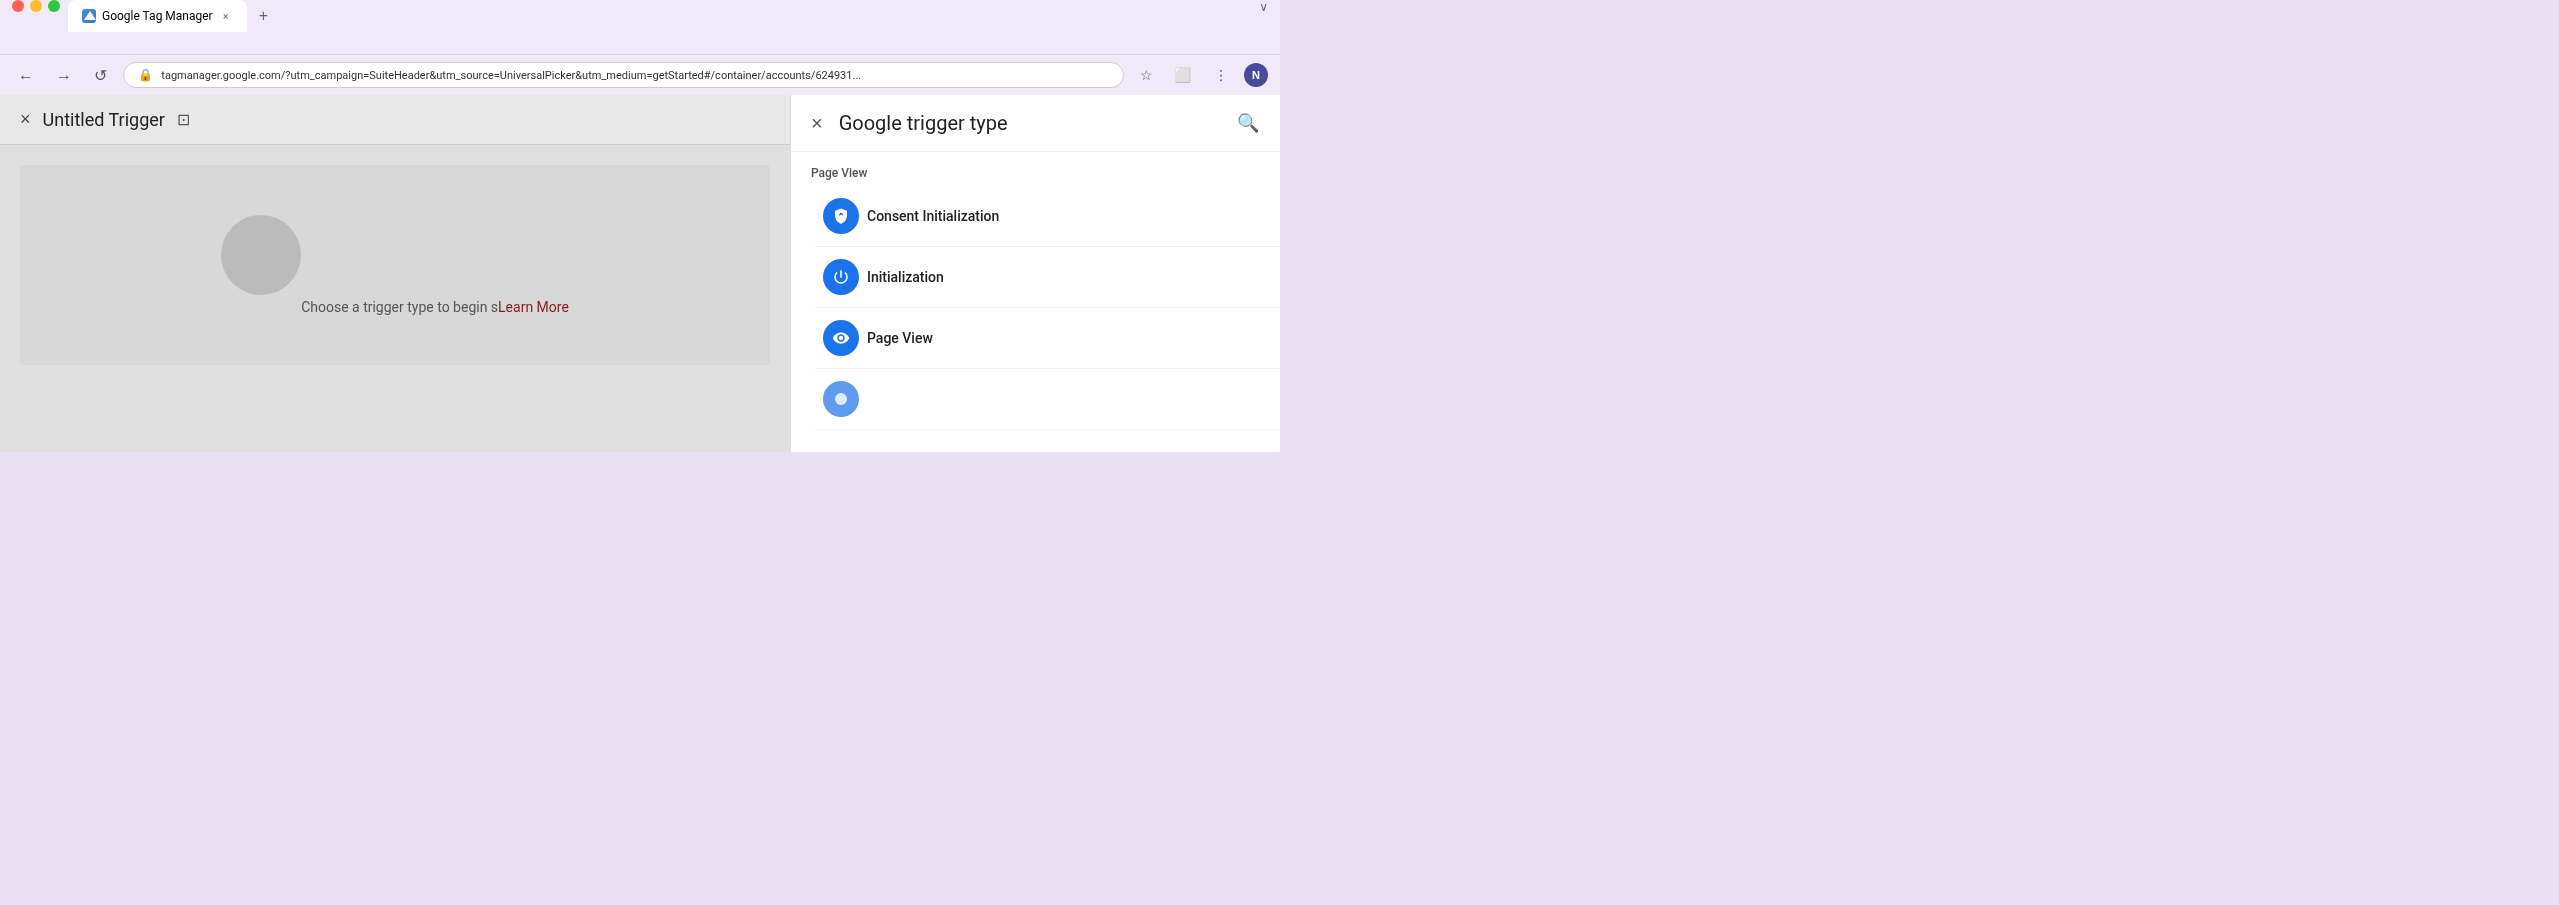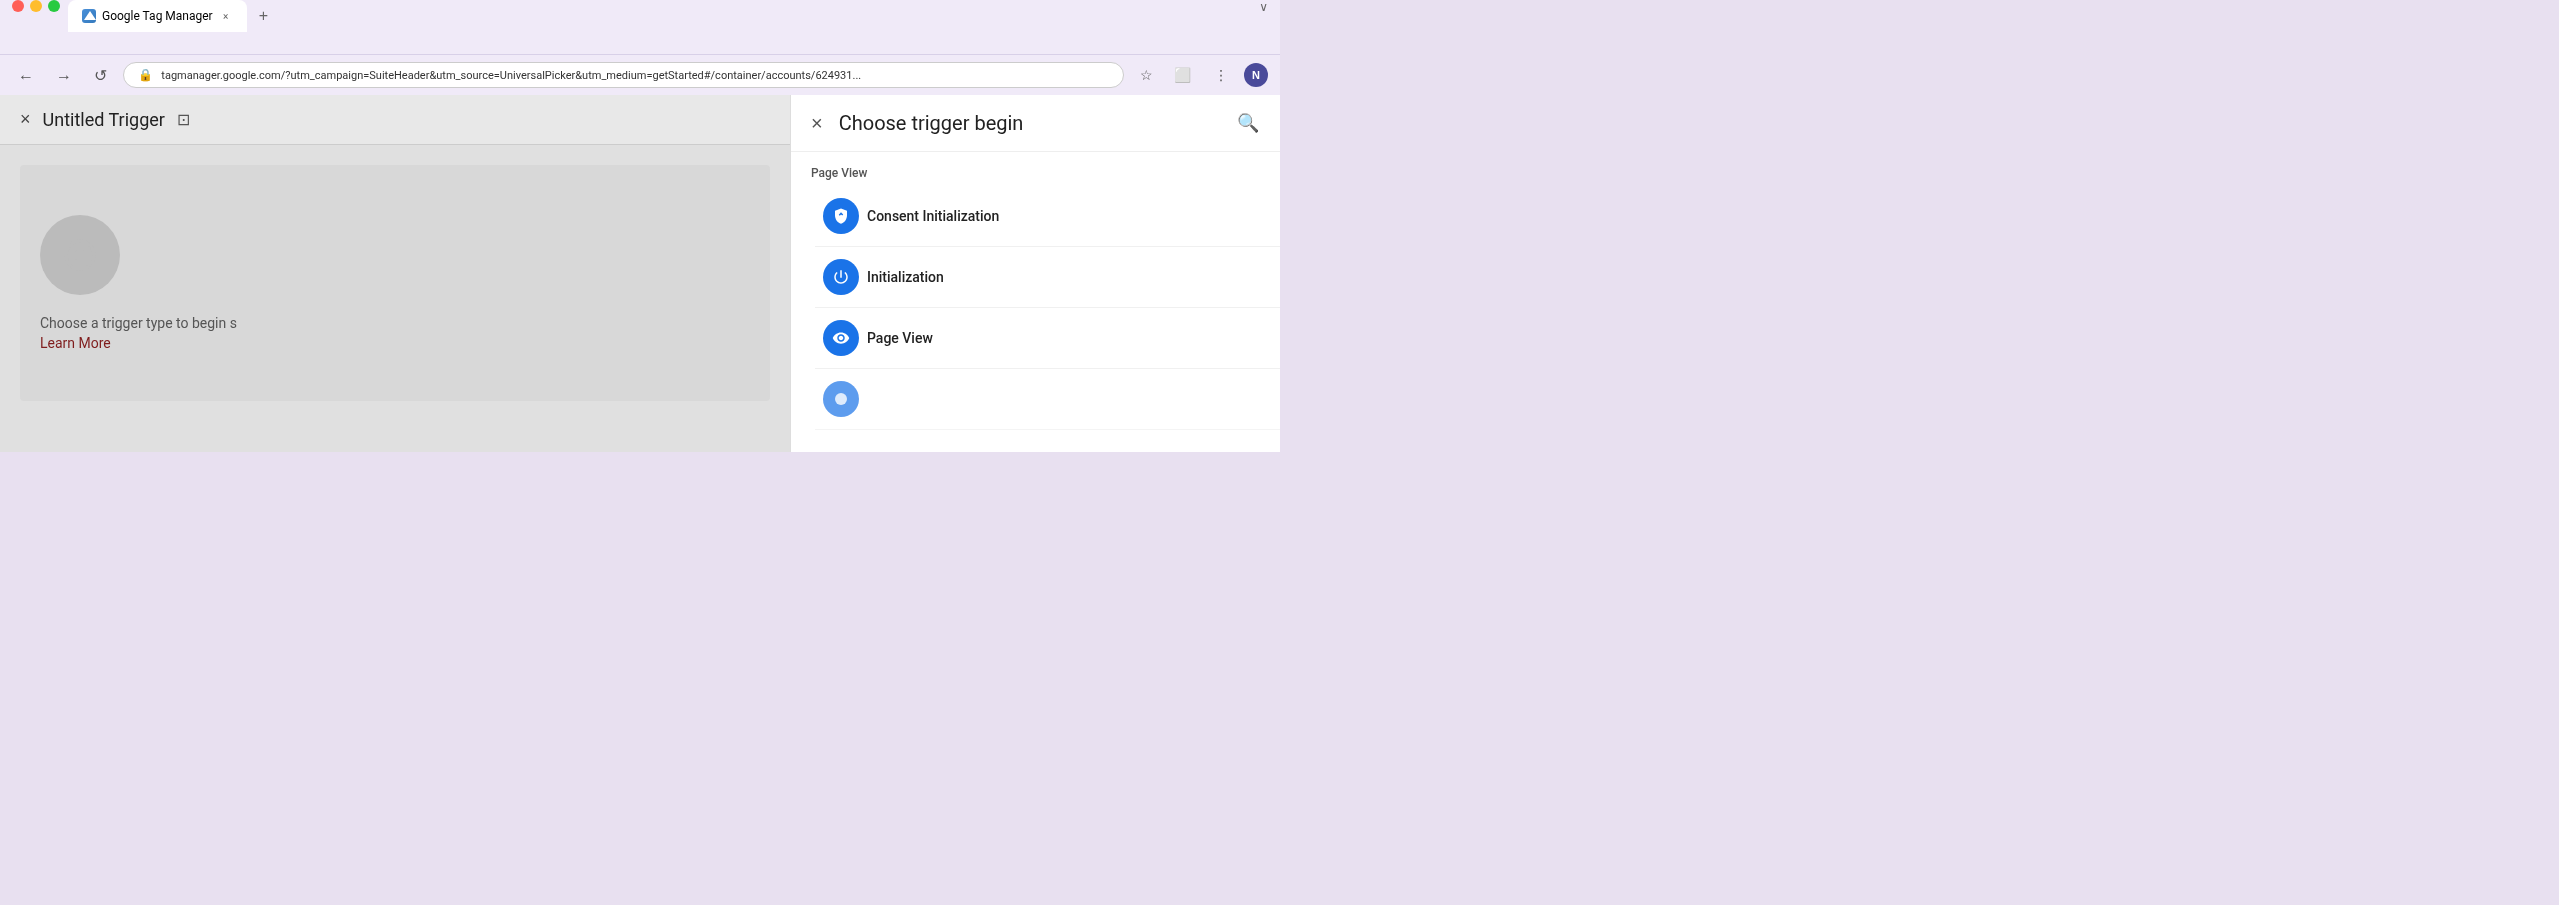--- a/index.html
+++ b/index.html
@@ -34,21 +34,21 @@
 
     
     .left-panel { flex: 1; background: #e0e0e0; position: relative; }
     .left-header { display: flex; align-items: center; padding: 14px 20px; background: #e8e8e8; border-bottom: 1px solid #ccc; gap: 12px; }
     .left-close-btn { background: none; border: none; cursor: pointer; font-size: 18px; color: #444; font-weight: 300; }
     .left-title { font-size: 18px; font-weight: 400; color: #222; text-align: right; }
     .folder-icon { color: #555; font-size: 16px; cursor: pointer; }
     .left-body { padding: 20px; }
     .trigger-config-box { background: #d8d8d8; border-radius: 4px; padding: 20px; }
     .trigger-config-label { font-size: 14px; color: #333; margin-bottom: 40px; }
-    .empty-state { display: flex; flex-direction: column; align-items: flex-start; justify-content: center; padding: 30px 0; }
+    .empty-state { display: flex; flex-direction: row; align-items: flex-end; justify-content: center; padding: 30px 0; }
     .empty-icon { width: 80px; height: 80px; background: #bbb; border-radius: 50%; display: flex; align-items: center; justify-content: center; margin-bottom: 20px; }
     .empty-icon svg { width: 40px; height: 40px; fill: #999; }
     .empty-text { font-size: 14px; color: #555; text-align: center; }
     .learn-more-link { color: #7f1d1d; font-size: 14px; text-decoration: none; cursor: pointer; display: block; text-align: center; margin-top: 4px; }
 
     
     .right-panel { width: 490px; background: white; border-left: 1px solid #ddd; display: flex; flex-direction: column; }
     .right-header { display: flex; align-items: center; padding: 16px 20px; border-bottom: 1px solid #eee; }
     .right-close-btn { background: none; border: none; cursor: pointer; font-size: 20px; color: #555; font-weight: 300; margin-right: 16px; }
     .right-title { font-size: 20px; font-weight: 400; color: #222; flex: 1; }
@@ -124,21 +124,21 @@
           <span class="empty-text">Choose a trigger type to begin s</span>
           <a class="learn-more-link">Learn More</a>
         </div>
       </div>
     </div>
   </div>
 
   <div class="right-panel">
     <div class="right-header">
       <button class="right-close-btn">×</button>
-      <span class="right-title">Choose trigger begin</span>
+      <span class="right-title">Google trigger type</span>
       <button class="search-btn">🔍</button>
     </div>
 
     <div class="trigger-list">
       <div class="section-label">Page View</div>
 
       <div class="trigger-item">
         <div class="trigger-icon trigger-icon-blue">
           <svg viewBox="0 0 24 24" xmlns="http://www.w3.org/2000/svg">
             <path d="M12 2L4 5v6c0 5.25 3.5 10.15 8 11.35C16.5 21.15 20 16.25 20 11V5l-8-3zm0 5l3 3-1.4 1.4L12 10l-1.6 1.6-1.4-1.4L12 7z" fill="white"></path>

